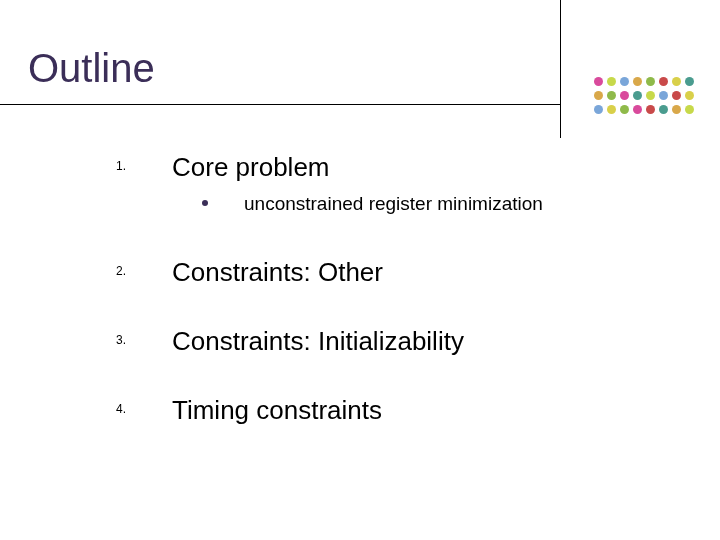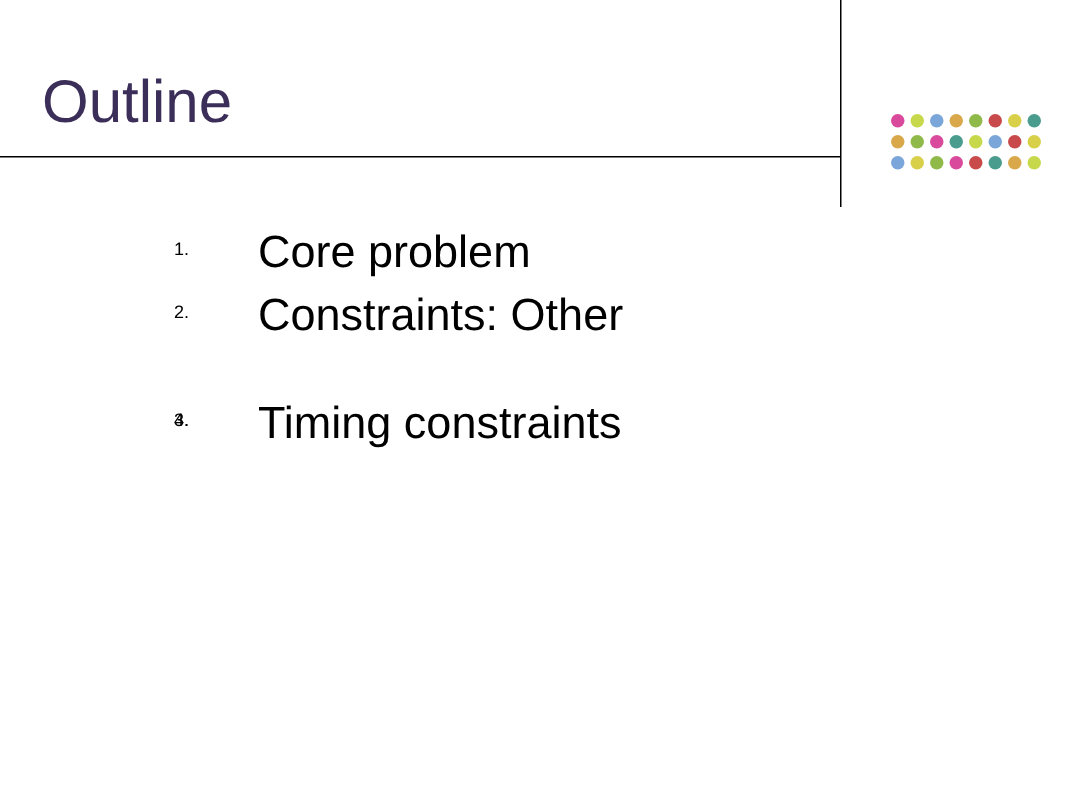--- a/index.html
+++ b/index.html
@@ -75,21 +75,21 @@
   .num-item.first { margin-bottom: 8px; }
   .num {
     position: absolute;
     left: 0;
     top: 7px;
     font-size: 12px;
     color: #000;
   }
   .num-text {
     margin-left: 56px;
-    font-size: 30px;
+    font-size: 26px;
     color: #000;
   }
   .sub {
     margin: 10px 0 42px 86px;
     position: relative;
   }
   .sub-bullet {
     position: absolute;
     left: 0;
     top: 7px;
@@ -118,28 +118,33 @@
     <div class="dot-row" id="dot-row-1"><span class="dot" style="background: rgb(217, 168, 74);"></span><span class="dot" style="background: rgb(143, 186, 74);"></span><span class="dot" style="background: rgb(217, 74, 156);"></span><span class="dot" style="background: rgb(74, 156, 143);"></span><span class="dot" style="background: rgb(199, 217, 74);"></span><span class="dot" style="background: rgb(122, 166, 217);"></span><span class="dot" style="background: rgb(201, 74, 74);"></span><span class="dot" style="background: rgb(217, 208, 74);"></span></div>
     <div class="dot-row" id="dot-row-2"><span class="dot" style="background: rgb(122, 166, 217);"></span><span class="dot" style="background: rgb(217, 208, 74);"></span><span class="dot" style="background: rgb(143, 186, 74);"></span><span class="dot" style="background: rgb(217, 74, 156);"></span><span class="dot" style="background: rgb(201, 74, 74);"></span><span class="dot" style="background: rgb(74, 156, 143);"></span><span class="dot" style="background: rgb(217, 168, 74);"></span><span class="dot" style="background: rgb(199, 217, 74);"></span></div>
   </div>
 
   <div class="content">
 
     <div class="num-item first">
       <span class="num">1.</span>
       <div class="num-text">Core problem</div>
     </div>
+    <div class="sub">
+      <span class="sub-bullet"></span>
+      <div class="sub-text">unconstrained register minimization</div>
+    </div>
 
     <div class="num-item">
       <span class="num">2.</span>
       <div class="num-text">Constraints: Other</div>
     </div>
 
     <div class="num-item">
       <span class="num">3.</span>
+      <div class="num-text">Constraints: Initializability</div>
     </div>
 
     <div class="num-item">
       <span class="num">4.</span>
       <div class="num-text">Timing constraints</div>
     </div>
 
   </div>
 </div>
 

